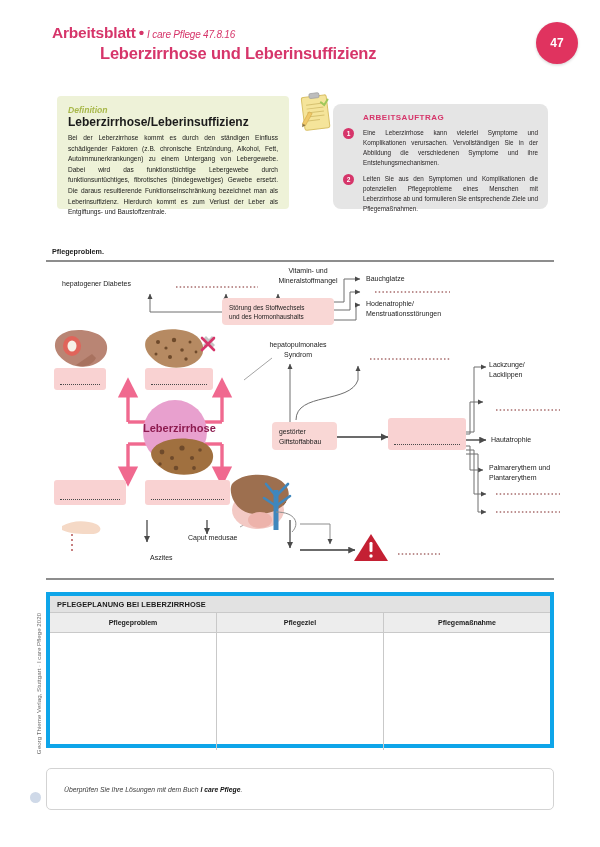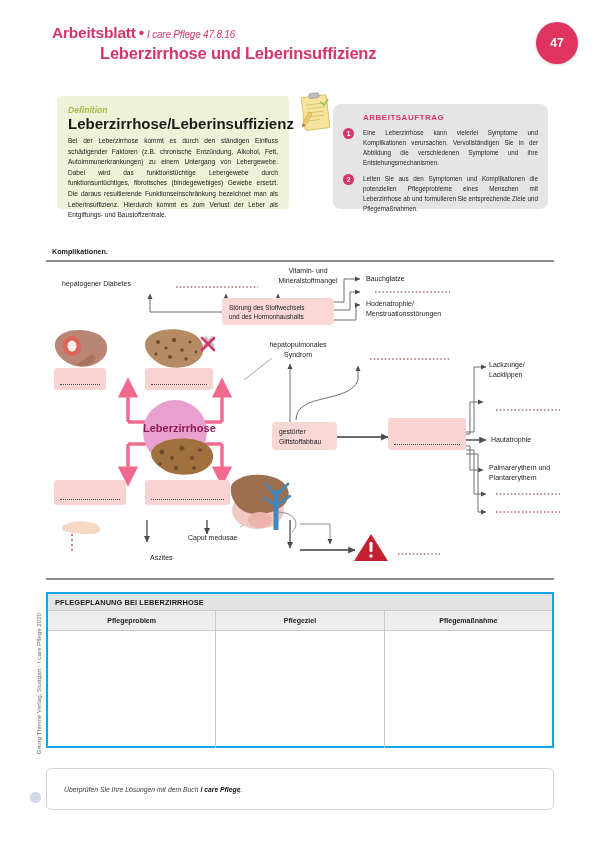--- a/index.html
+++ b/index.html
@@ -39,21 +39,21 @@
     box-shadow: 0 1px 3px rgba(0,0,0,.18);
   }
 
   
   #definition-box {
     position: absolute; left: 57px; top: 96px; width: 232px; height: 113px;
     background: #eef2d8; border-radius: 4px; padding: 9px 11px 8px 11px;
   }
   #definition-heading { font-size: 8.4px; margin-bottom: 4px; }
   #definition-heading .dw { color: #a8b84a; font-style: italic; font-weight: bold; font-size: 8.6px;}
-  #definition-heading .dt { color: #1b1b1b; font-weight: bold; font-size: 15px; }
+  #definition-heading .dt { color: #1b1b1b; font-weight: bold; font-size: 12px; }
   #definition-body {
     font-size: 6.55px; line-height: 1.62; color: #20201e; text-align: justify;
   }
 
   
   #clipboard-icon {
     position: absolute; left: 300px; top: 92px; width: 32px; height: 40px;
     transform: rotate(-7deg);
   }
 
@@ -105,21 +105,21 @@
   }
   .pinkbox {
     position: absolute; background: #f9d7d5; border-radius: 4px;
     font-size: 6.8px; color: #1b1b1b; line-height: 1.45;
     padding: 5px 7px;
   }
 
   
   #care-table {
     position: absolute; left: 46px; top: 592px; width: 508px; height: 156px;
-    border: 2px solid #0ea5e9; background: #fff;
+    border: 4px solid #0ea5e9; background: #fff;
   }
   #care-table-title {
     height: 17px; background: #e2e2e2; border-bottom: 1px solid #c9c9c9;
     font-size: 7.4px; font-weight: bold; color: #1b1b1b;
     display: flex; align-items: center; padding-left: 7px; letter-spacing: .1px;
   }
   #care-table-head {
     display: flex; height: 20px; background: #ededed;
     border-bottom: 1px solid #c9c9c9;
   }
@@ -196,21 +196,21 @@
   <div class="task-item">
     <div class="task-num">1</div>
     <div class="task-text">Eine Leberzirrhose kann vielerlei Symptome und Komplikationen verursachen. Vervollständigen Sie in der Abbildung die verschiedenen Symptome und ihre Entstehungsmechanismen.</div>
   </div>
   <div class="task-item">
     <div class="task-num">2</div>
     <div class="task-text">Leiten Sie aus den Symptomen und Komplikationen die potenziellen Pflegeprobleme eines Menschen mit Leberzirrhose ab und formulieren Sie entsprechende Ziele und Pflegemaßnahmen.</div>
   </div>
 </div>
 
-<div id="figure-caption">Komplikationen.</div>
+<div id="figure-caption">Pflegeproblem.</div>
 <div id="rule-top"></div>
 
 <div id="diagram">
 
   <svg width="600" height="316" style="position:absolute;left:0;top:0;">
     <defs>
       <marker id="ar" markerWidth="7" markerHeight="7" refX="5.2" refY="2.6" orient="auto">
         <path d="M0,0 L5.4,2.6 L0,5.2 Z" fill="#4a4a4a"></path>
       </marker>
       <marker id="arp" markerWidth="8" markerHeight="8" refX="4" refY="3" orient="auto">

